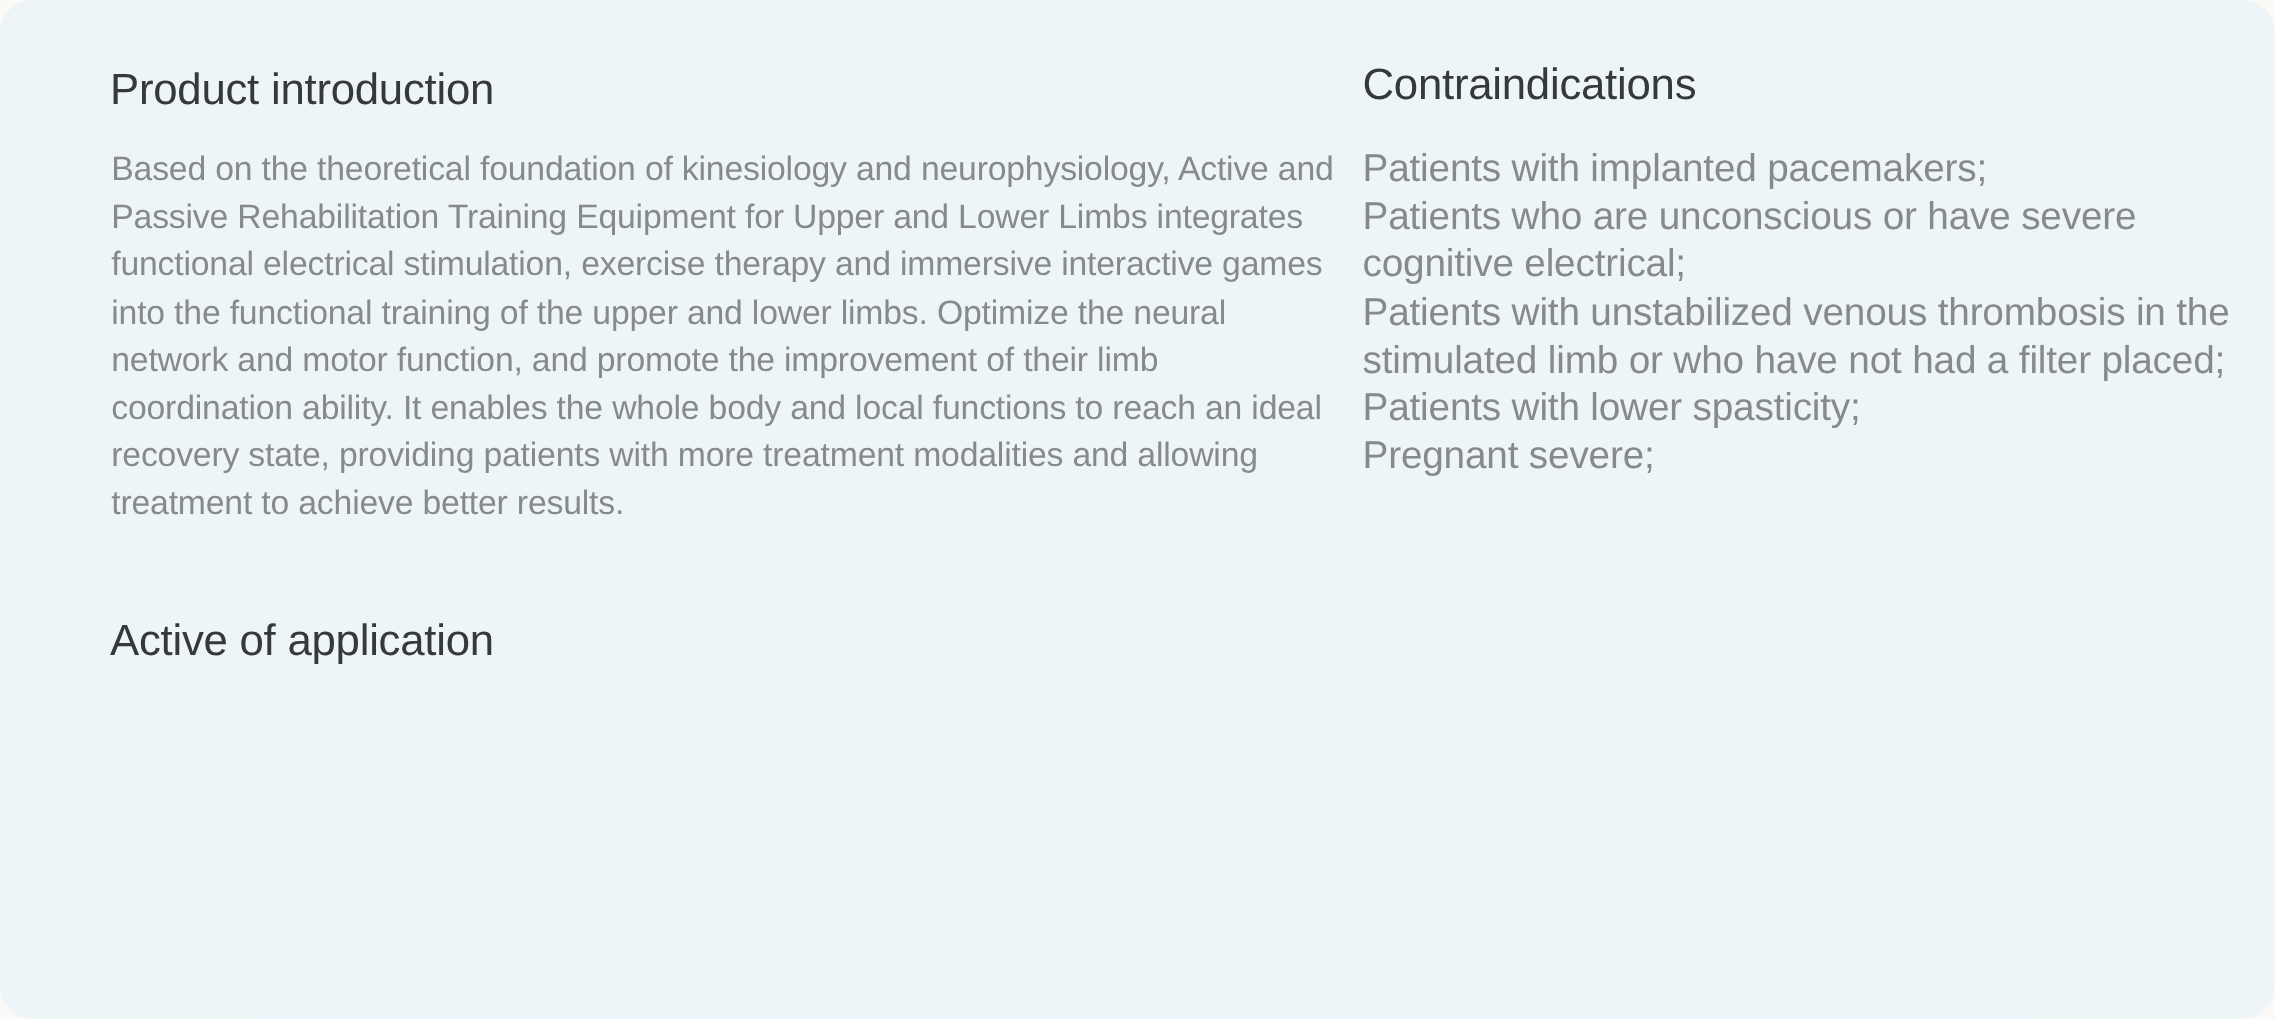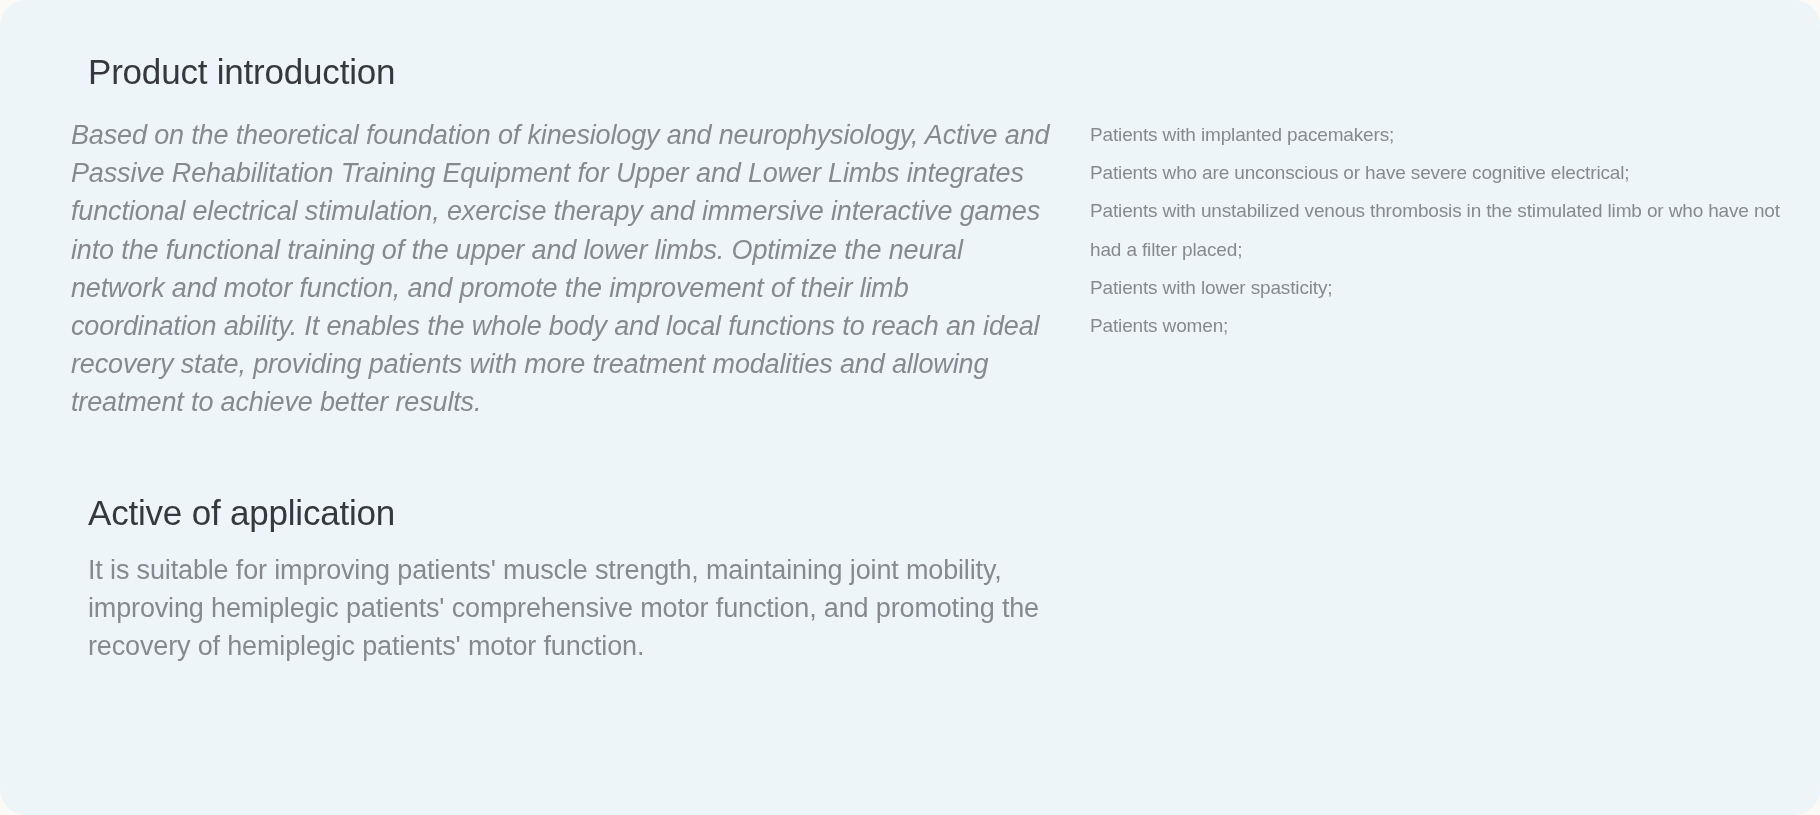--- a/index.html
+++ b/index.html
@@ -45,52 +45,52 @@
   .section-body {
     position: absolute;
     font-size: 27px;
     line-height: 38.2px;
     font-weight: 400;
     color: #868a8e;
     letter-spacing: -0.15px;
   }
 
   #product-intro-title { left: 88px; top: 51px; }
-  #product-intro-body  { left: 71px; top: 116px; width: 990px; font-style: italic; }
+  #product-intro-body  { left: 89px; top: 116px; width: 990px; }
 
   #scope-title { left: 88px; top: 492px; }
   #scope-body  { left: 88px; top: 551px; width: 990px; }
 
   #contra-title { left: 1090px; top: 47px; }
   #contra-list  { left: 1090px; top: 116px; width: 708px; }
 
   .contra-item {
-    font-size: 19px;
+    font-size: 31px;
     line-height: 38.2px;
     color: #868a8e;
     letter-spacing: -0.15px;
   }
 </style>
 </head>
 <body>
 
 <div class="page">
   <div class="panel">
 
     <div class="section-title" id="product-intro-title">Product introduction</div>
 
     <div class="section-body" id="product-intro-body">Based on the theoretical foundation of kinesiology and neurophysiology, Active and Passive Rehabilitation Training Equipment for Upper and Lower Limbs integrates functional electrical stimulation, exercise therapy and immersive interactive games into the functional training of the upper and lower limbs. Optimize the neural network and motor function, and promote the improvement of their limb coordination ability. It enables the whole body and local functions to reach an ideal recovery state, providing patients with more treatment modalities and allowing treatment to achieve better results.</div>
 
     <div class="section-title" id="scope-title">Active of application</div>
 
-    <div class="section-body" id="scope-body">It is suitable for improving patients' muscle strength, maintaining joint mobility, improving hemiplegic patients' comprehensive motor function, and promoting the recovery of hemiplegic patients' motor function.</div>
 
+    <div class="section-title" id="contra-title">Contraindications</div>
 
     <div class="section-body" id="contra-list">
         <div class="contra-item">Patients with implanted pacemakers;</div>
         <div class="contra-item">Patients who are unconscious or have severe cognitive electrical;</div>
         <div class="contra-item">Patients with unstabilized venous thrombosis in the stimulated limb or who have not had a filter placed;</div>
         <div class="contra-item">Patients with lower spasticity;</div>
-        <div class="contra-item">Patients women;</div>
+        <div class="contra-item">Pregnant severe;</div>
       </div>
 
   </div>
 </div>
 
 </body></html>

